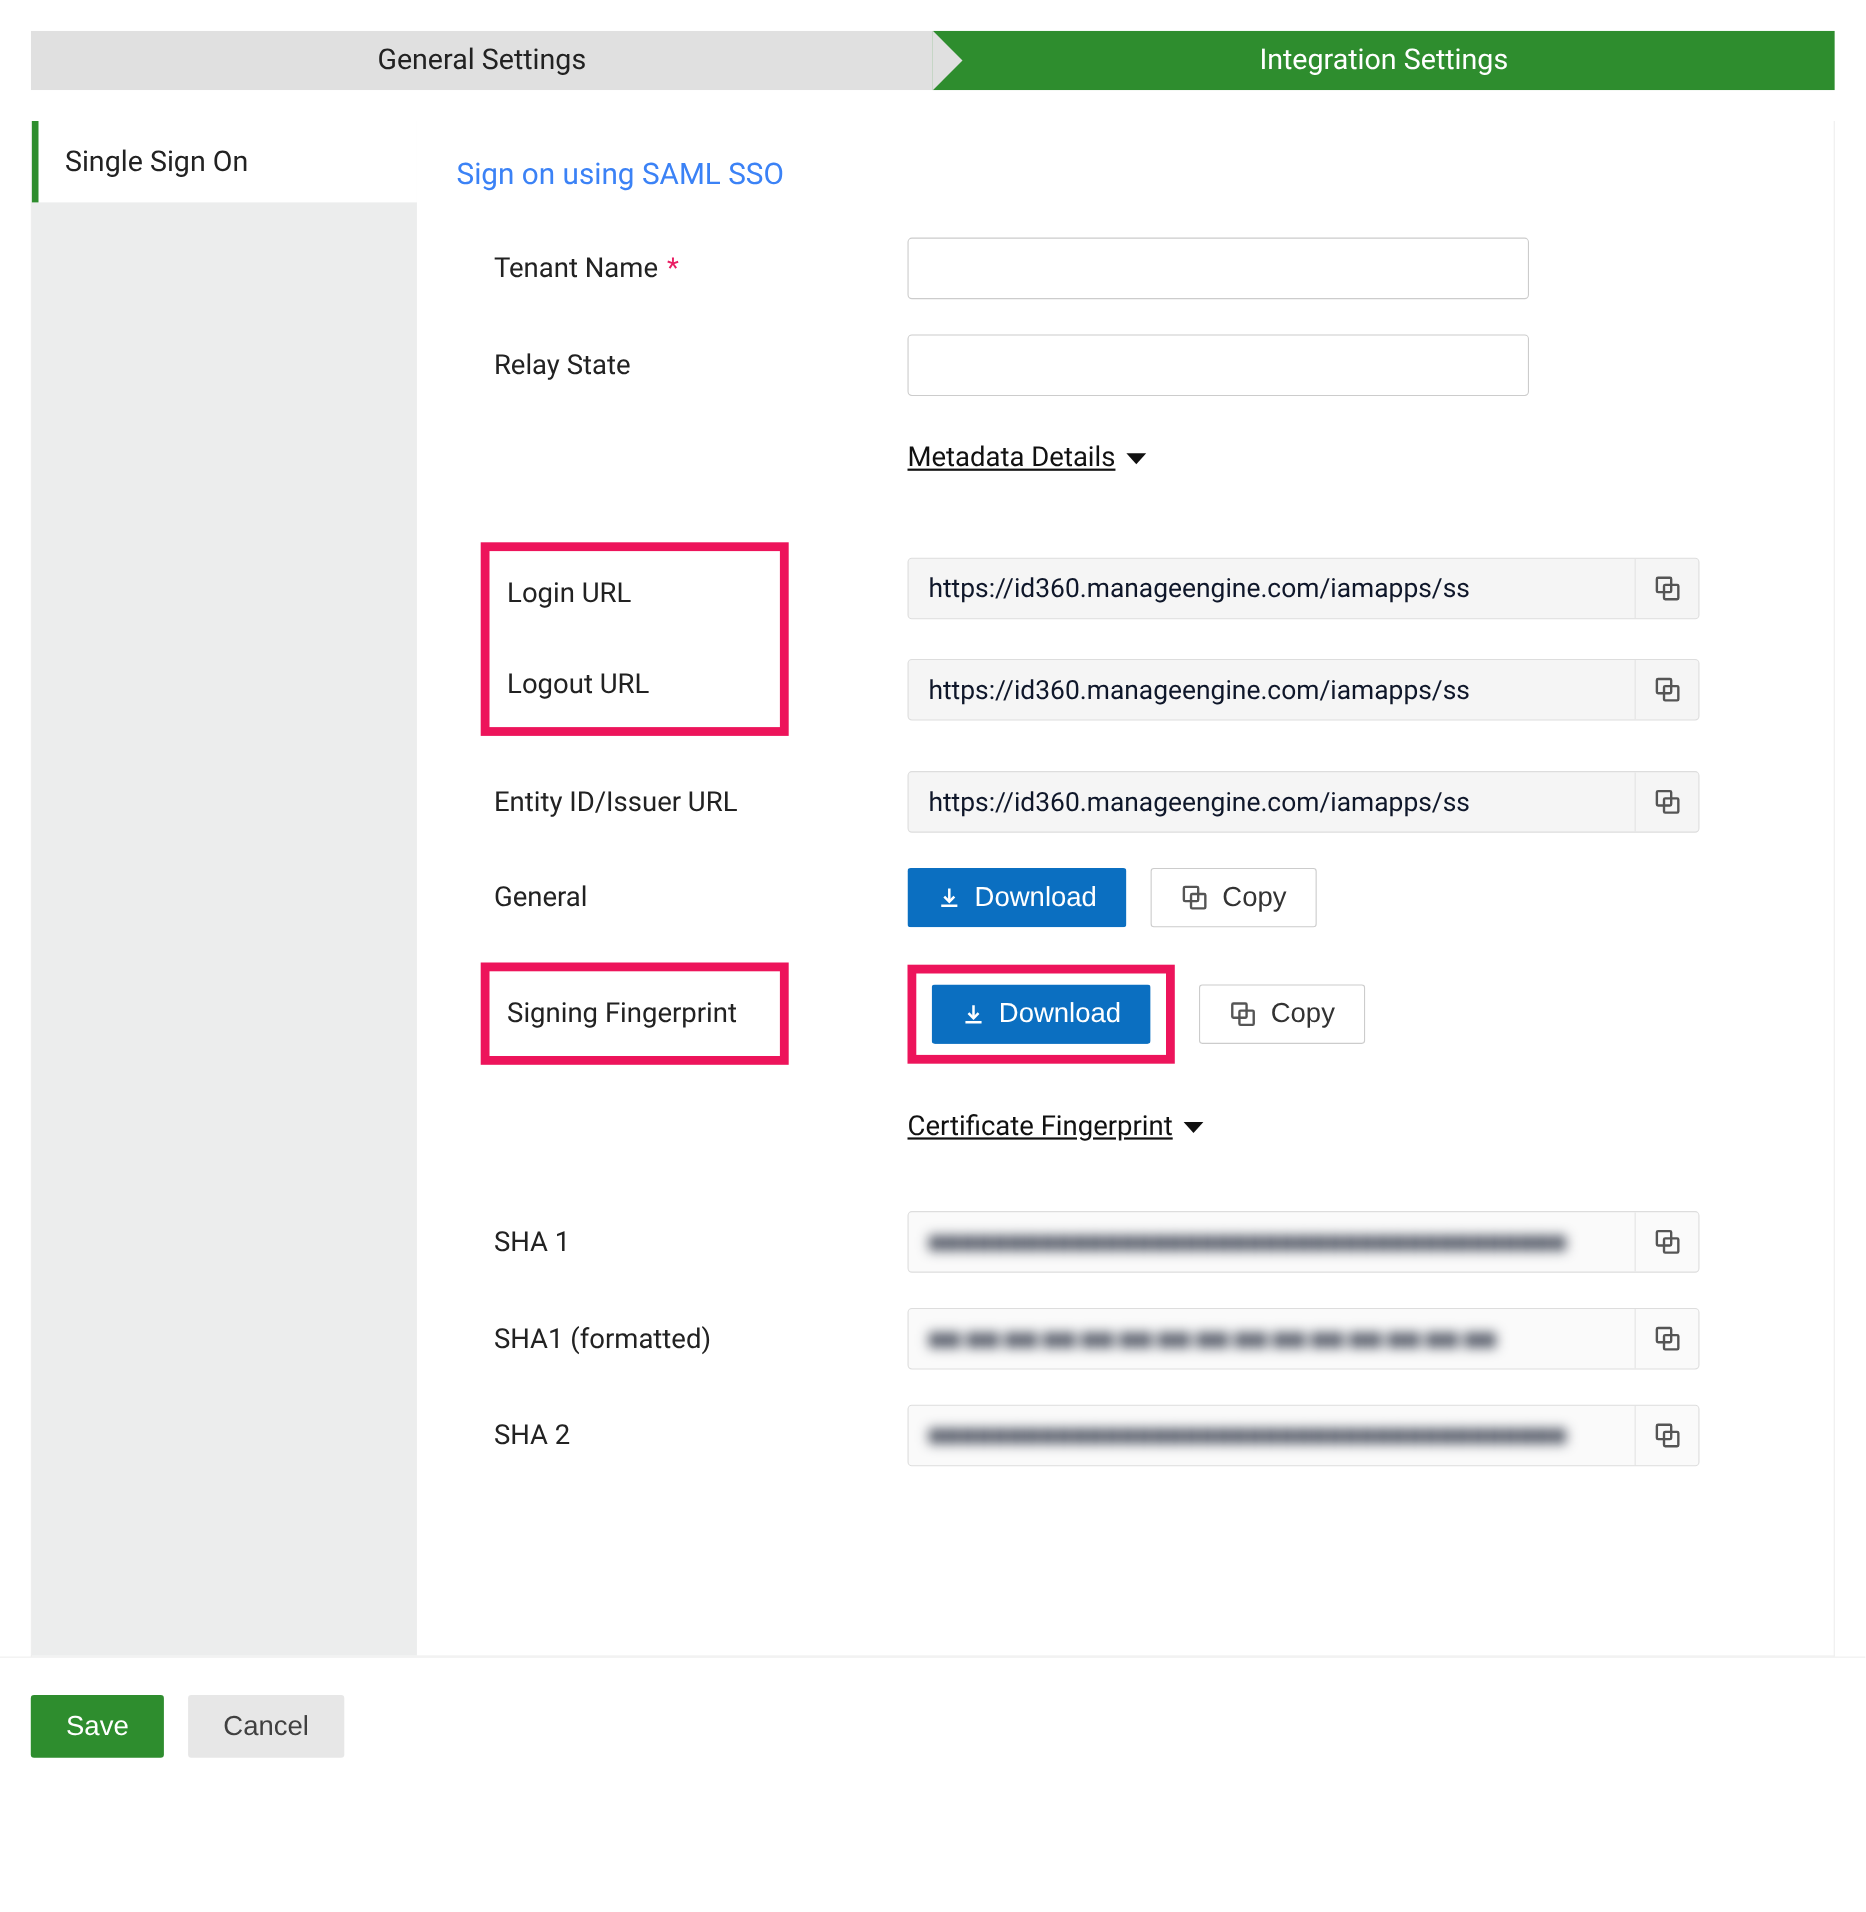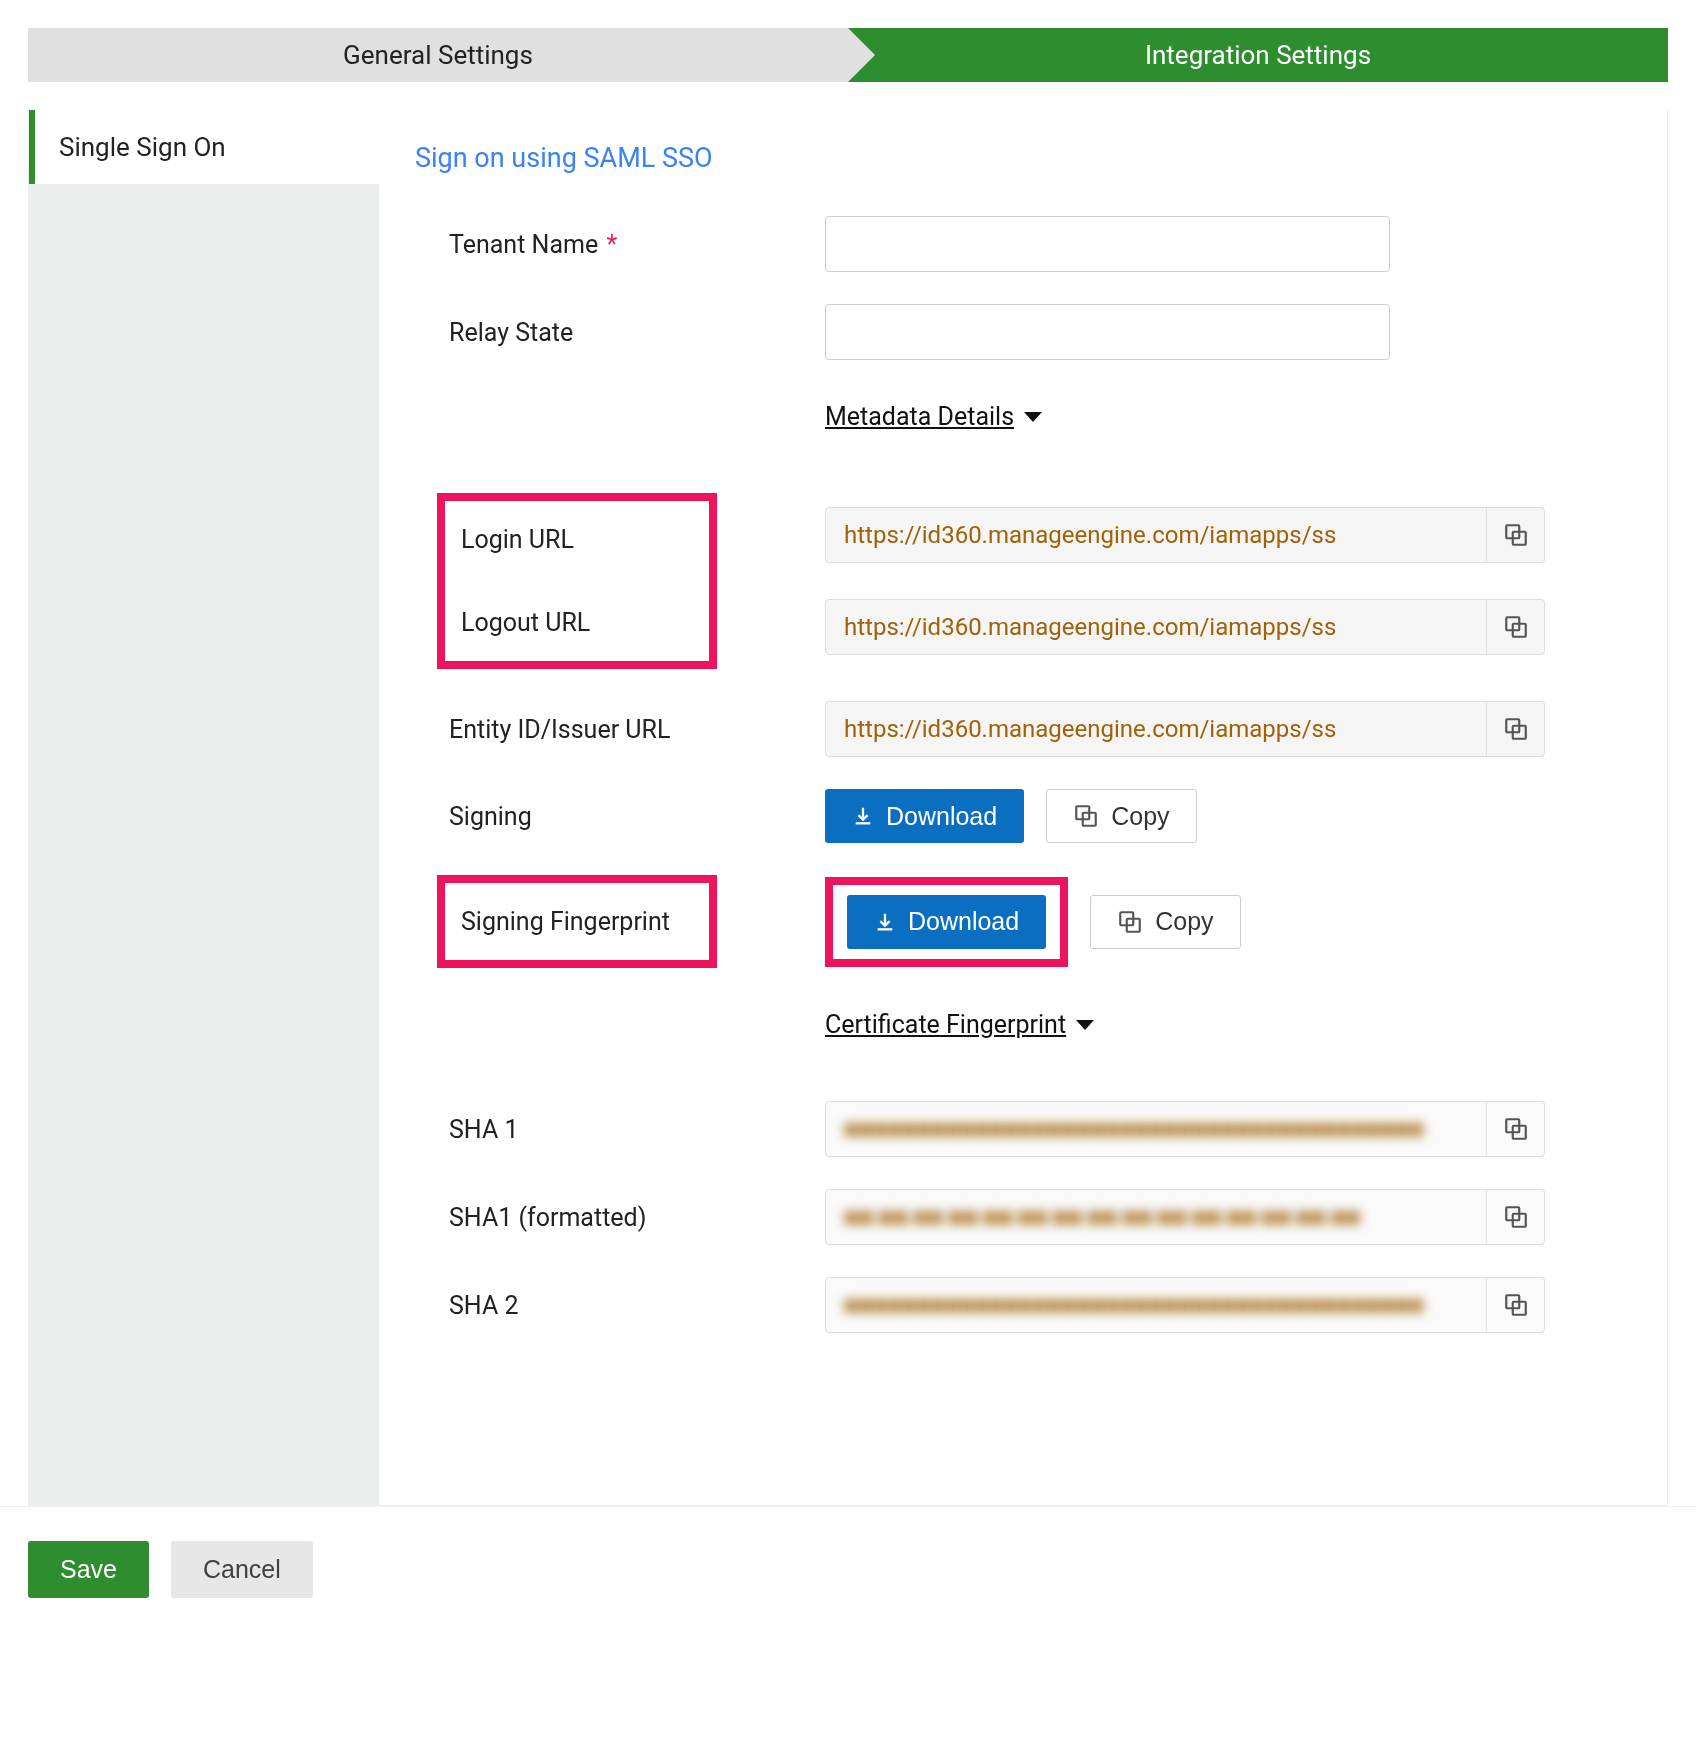--- a/index.html
+++ b/index.html
@@ -133,21 +133,21 @@
     border-radius: 4px;
     background: #f5f5f5;
     overflow: hidden;
   }
   .readonly-wrap.light {
     background: #fafafa;
   }
   .readonly-text {
     flex: 1;
     padding: 8px 18px;
-    color: #a16207;
+    color: #0f172a;
     font-size: 24px;
     white-space: nowrap;
     overflow: hidden;
     text-overflow: clip;
   }
   .readonly-text.blur {
     filter: blur(6px);
     user-select: none;
   }
   .copy-cell {
@@ -334,21 +334,21 @@
                   <rect x="9" y="9" width="12" height="12" rx="1"></rect>
                   <rect x="3" y="3" width="12" height="12" rx="1"></rect>
                 </svg>
             </div>
           </div>
         </div>
       </div>
 
       <div class="row">
         <div class="lbl">
-          <span>Signing</span>
+          <span>General</span>
         </div>
         <div class="val btn-row">
           <button class="btn primary">
             <svg class="dl-icon" viewBox="0 0 24 24" fill="none" stroke="currentColor" stroke-width="2.5">
                 <path d="M12 3v12"></path>
                 <path d="M7 11l5 5 5-5"></path>
                 <path d="M4 20h16"></path>
               </svg>
             <span>Download</span>
           </button>

